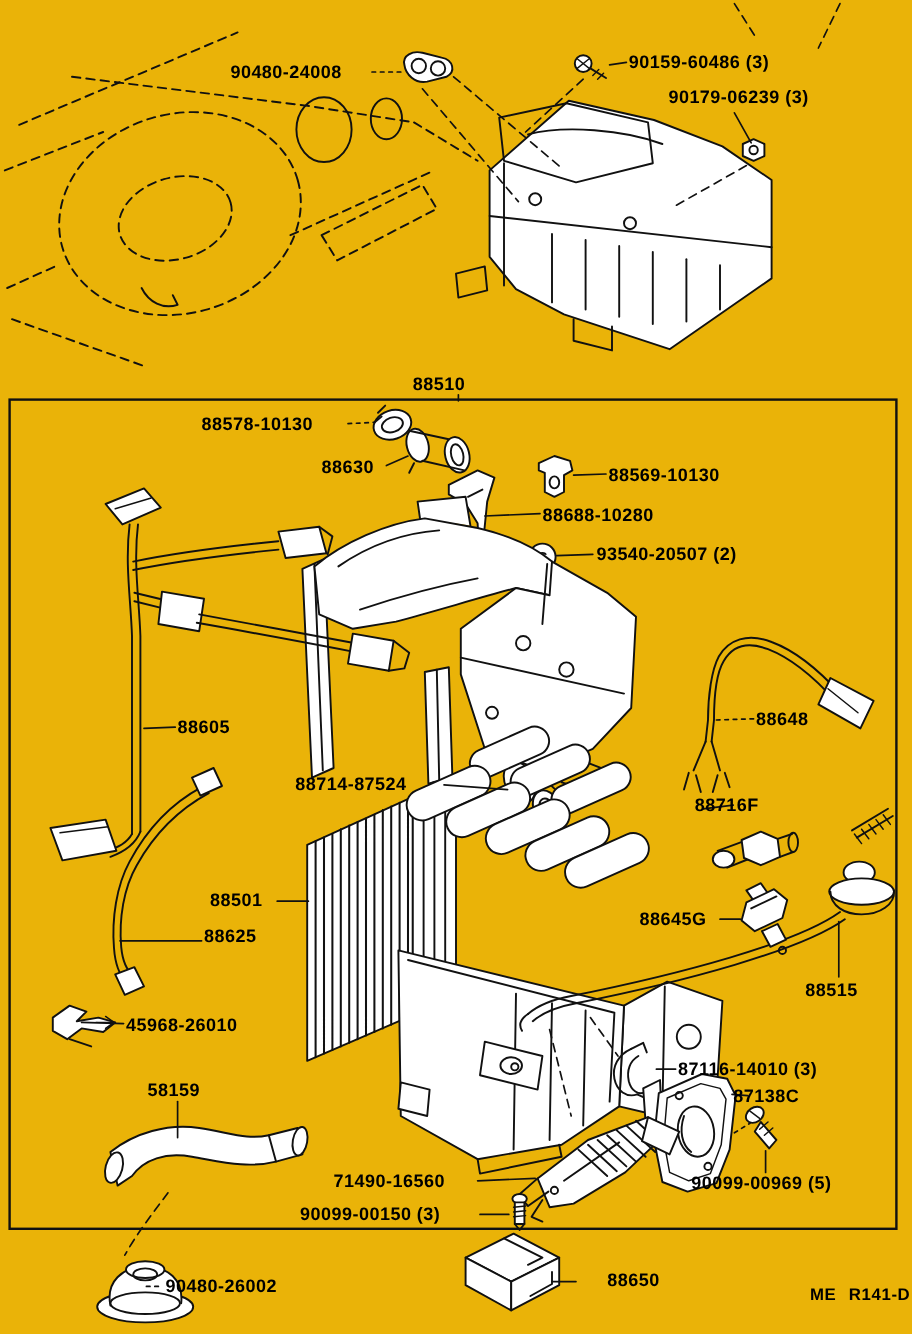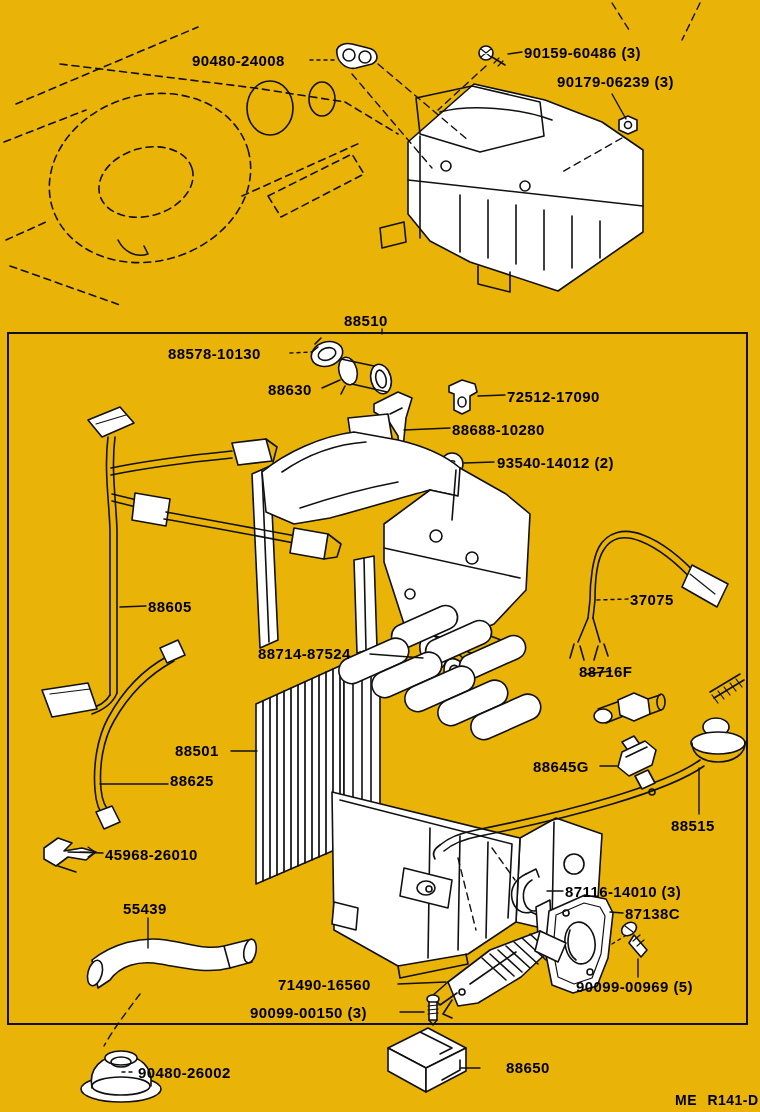--- a/index.html
+++ b/index.html
@@ -2,21 +2,21 @@
 <html><head>
 <meta charset="utf-8">
 <style>
   html,body{margin:0;padding:0;background:#fff;}
   .canvas{position:relative;width:760px;height:1112px;background:#eab308;overflow:hidden;
           font-family:"Liberation Sans",sans-serif;padding-left:12px;}
   svg{position:absolute;left:0;top:0;}
   .lbl{position:absolute;font:700 15px "Liberation Sans",sans-serif;color:#000;
        letter-spacing:0.4px;white-space:nowrap;line-height:17px;}
   .figcode{position:absolute;font:700 14px "Liberation Sans",sans-serif;color:#000;
-       letter-spacing:0.5px;word-spacing:6px;white-space:nowrap;margin-top:22px;}
+       letter-spacing:0.5px;word-spacing:6px;white-space:nowrap;}
   
   .ln{fill:none;stroke:#111;stroke-width:1.6;stroke-linejoin:round;stroke-linecap:round;}
   .wf{fill:#fff;stroke:#111;stroke-width:1.6;stroke-linejoin:round;stroke-linecap:round;}
   .thin{stroke-width:1.2;}
   .ldr{fill:none;stroke:#111;stroke-width:1.4;stroke-linecap:round;}
   .dash{stroke-dasharray:7 5;}
   .ddot{stroke-dasharray:3 4;}
   .hatch{stroke-width:1.7;}
   .sym{font:700 13px "Liberation Sans",sans-serif;fill:#111;text-anchor:middle;}
 </style>
@@ -341,35 +341,35 @@
     <path class="ldr" d="M460,1068 L480,1068"></path>
   </g>
 </svg>
 
 <div class="lbl" style="left:192px;top:52px">90480-24008</div>
 <div class="lbl" style="left:524px;top:44px">90159-60486 (3)</div>
 <div class="lbl" style="left:557px;top:73px">90179-06239 (3)</div>
 <div class="lbl" style="left:344px;top:312px">88510</div>
 <div class="lbl" style="left:168px;top:345px">88578-10130</div>
 <div class="lbl" style="left:268px;top:381px">88630</div>
-<div class="lbl" style="left:507px;top:388px">72512-17090</div>
+<div class="lbl" style="left:507px;top:388px">88569-10130</div>
 <div class="lbl" style="left:452px;top:421px">88688-10280</div>
-<div class="lbl" style="left:497px;top:454px">93540-14012 (2)</div>
+<div class="lbl" style="left:497px;top:454px">93540-20507 (2)</div>
 <div class="lbl" style="left:148px;top:598px">88605</div>
-<div class="lbl" style="left:630px;top:591px">37075</div>
-<div class="lbl" style="left:258px;top:645px">88714-87524</div>
+<div class="lbl" style="left:630px;top:591px">88648</div>
+<div class="lbl" style="left:246px;top:645px">88714-87524</div>
 <div class="lbl" style="left:579px;top:663px">88716F</div>
 <div class="lbl" style="left:175px;top:742px">88501</div>
 <div class="lbl" style="left:170px;top:772px">88625</div>
 <div class="lbl" style="left:533px;top:758px">88645G</div>
 <div class="lbl" style="left:671px;top:817px">88515</div>
 <div class="lbl" style="left:105px;top:846px">45968-26010</div>
-<div class="lbl" style="left:123px;top:900px">55439</div>
+<div class="lbl" style="left:123px;top:900px">58159</div>
 <div class="lbl" style="left:565px;top:883px">87116-14010 (3)</div>
-<div class="lbl" style="left:625px;top:905px">87138C</div>
+<div class="lbl" style="left:611px;top:905px">87138C</div>
 <div class="lbl" style="left:576px;top:978px">90099-00969 (5)</div>
 <div class="lbl" style="left:278px;top:976px">71490-16560</div>
 <div class="lbl" style="left:250px;top:1004px">90099-00150 (3)</div>
 <div class="lbl" style="left:138px;top:1064px">90480-26002</div>
 <div class="lbl" style="left:506px;top:1059px">88650</div>
 <div class="figcode" style="left:675px;top:1070px">ME R141-D</div>
 
 </div>
 
 </body></html>

